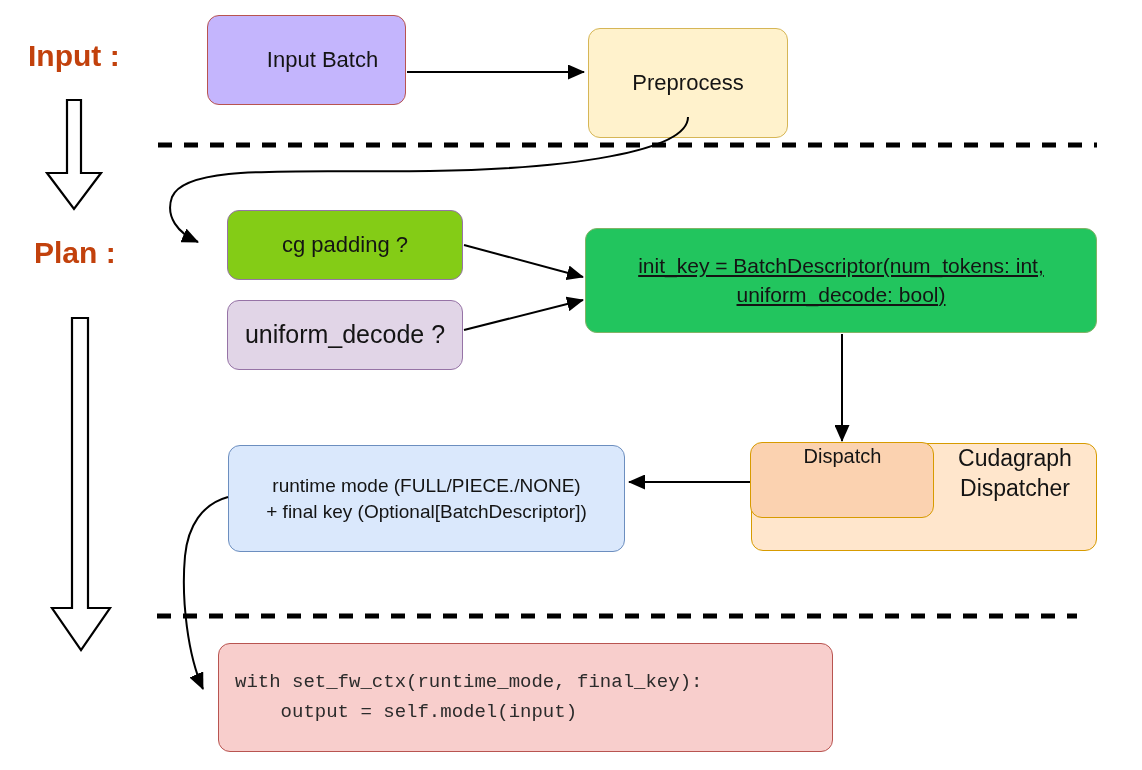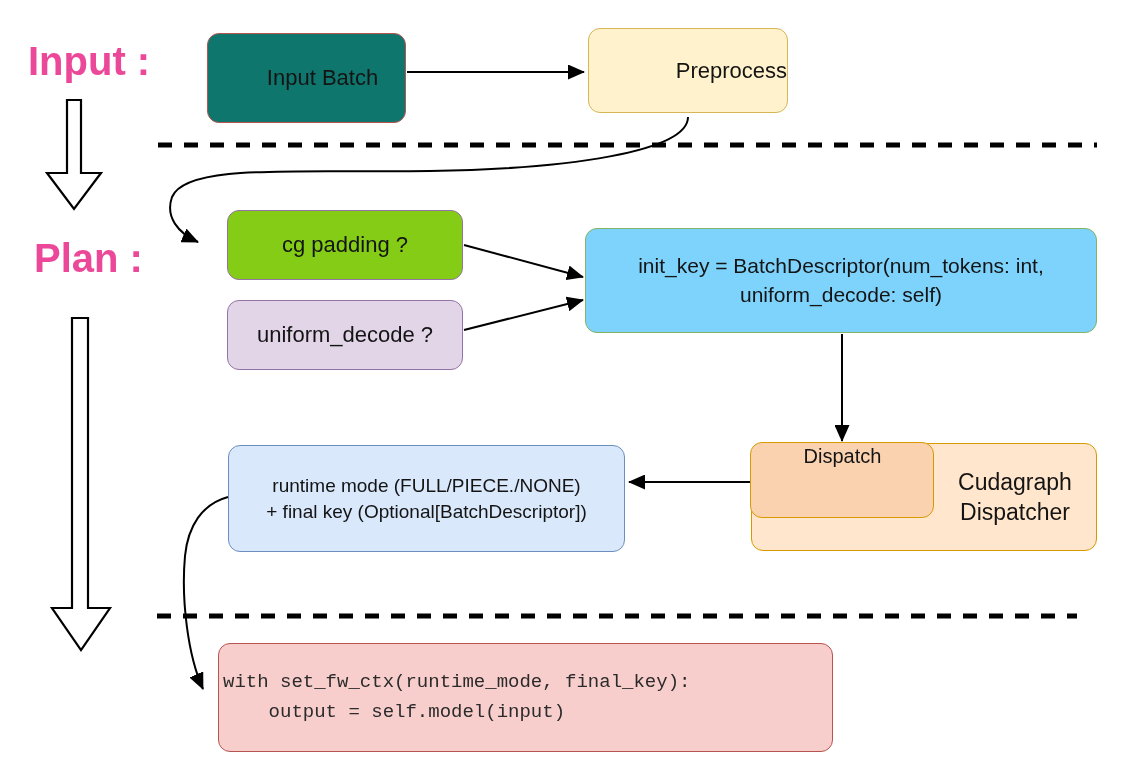--- a/index.html
+++ b/index.html
@@ -13,22 +13,22 @@
   }
   svg.edges {
     position: absolute;
     left: 0; top: 0;
     width: 1142px; height: 770px;
     pointer-events: none;
   }
   .section-label {
     position: absolute;
     font-weight: bold;
-    font-size: 40px;
-    color: #ec4899;
+    font-size: 30px;
+    color: #c2410c;
     line-height: 1;
     white-space: nowrap;
   }
   .lbl-input   { left: 28px;  top: 41px;  }
   .lbl-plan    { left: 34px;  top: 238px; }
   .lbl-execute { left: 22px;  top: 674px; }
 
   .node {
     position: absolute;
     box-sizing: border-box;
@@ -37,68 +37,68 @@
     flex-direction: column;
     align-items: center;
     justify-content: center;
     text-align: center;
     color: #141414;
     line-height: 1.35;
   }
   .node span { display: block; }
 
   .n-input-batch {
-    left: 207px; top: 33px; width: 199px; height: 90px;
-    background: #0f766e; border: 1.6px solid #b85450; font-size: 22px; padding-left: 32px;
+    left: 207px; top: 15px; width: 199px; height: 90px;
+    background: #c4b5fd; border: 1.6px solid #b85450; font-size: 22px; padding-left: 32px;
   }
   .n-preprocess {
-    left: 588px; top: 28px; width: 200px; height: 85px;
-    background: #fff2cc; border: 1.6px solid #d6b656; font-size: 22px; align-items: flex-end;
+    left: 588px; top: 28px; width: 200px; height: 110px;
+    background: #fff2cc; border: 1.6px solid #d6b656; font-size: 22px;
   }
   .n-cg-padding {
     left: 227px; top: 210px; width: 236px; height: 70px;
     background: #84cc16; border: 1.6px solid #9673a6; font-size: 22px;
   }
   .n-uniform-decode {
     left: 227px; top: 300px; width: 236px; height: 70px;
-    background: #e1d5e7; border: 1.6px solid #9673a6; font-size: 22px;
+    background: #e1d5e7; border: 1.6px solid #9673a6; font-size: 25px;
   }
   .n-init-key {
     left: 585px; top: 228px; width: 512px; height: 105px;
-    background: #7dd3fc; border: 1.6px solid #82b366; font-size: 21px;
+    background: #22c55e; border: 1.6px solid #82b366; font-size: 21px; text-decoration: underline;
   }
   .n-cudagraph {
     left: 751px; top: 443px; width: 346px; height: 108px;
     background: #ffe6cc; border: 1.6px solid #d79b00;
     display: block;
   }
   .n-dispatch {
     position: absolute;
     left: -1.6px; top: -1.6px; width: 182px; height: 74px;
     background: #fbd2b0; border: 1.6px solid #d79b00;
     border-radius: 12px;
     display: flex; align-items: flex-start; justify-content: center;
     font-size: 20px;
   }
   .cudagraph-text {
     position: absolute;
     left: 180px; top: 0; width: 166px; height: 108px;
     display: flex; flex-direction: column;
-    align-items: center; justify-content: center;
+    align-items: center; justify-content: flex-start;
     font-size: 23px; line-height: 1.3;
   }
   .n-runtime {
     left: 228px; top: 445px; width: 397px; height: 107px;
     background: #dae8fc; border: 1.6px solid #6c8ebf; font-size: 19px;
   }
   .n-execute-code {
     left: 218px; top: 643px; width: 615px; height: 109px;
     background: #f8cecc; border: 1.6px solid #b85450;
     align-items: flex-start;
-    padding-left: 4px;
+    padding-left: 16px;
     font-family: "Liberation Mono", monospace;
     font-size: 19px;
     color: #2b2b2b;
     text-align: left;
     line-height: 1.55;
   }
   .n-execute-code span { white-space: pre; }
 </style>
 </head>
 <body>
@@ -119,21 +119,21 @@
   <div class="node n-cg-padding">
     <span>cg padding ?</span>
   </div>
 
   <div class="node n-uniform-decode">
     <span>uniform_decode ?</span>
   </div>
 
   <div class="node n-init-key">
     <span>init_key = BatchDescriptor(num_tokens: int,</span>
-    <span>uniform_decode: self)</span>
+    <span>uniform_decode: bool)</span>
   </div>
 
   <div class="node n-cudagraph">
     <div class="n-dispatch">
       <span>Dispatch</span>
     </div>
     <div class="cudagraph-text">
       <span>Cudagraph</span>
       <span>Dispatcher</span>
     </div>

